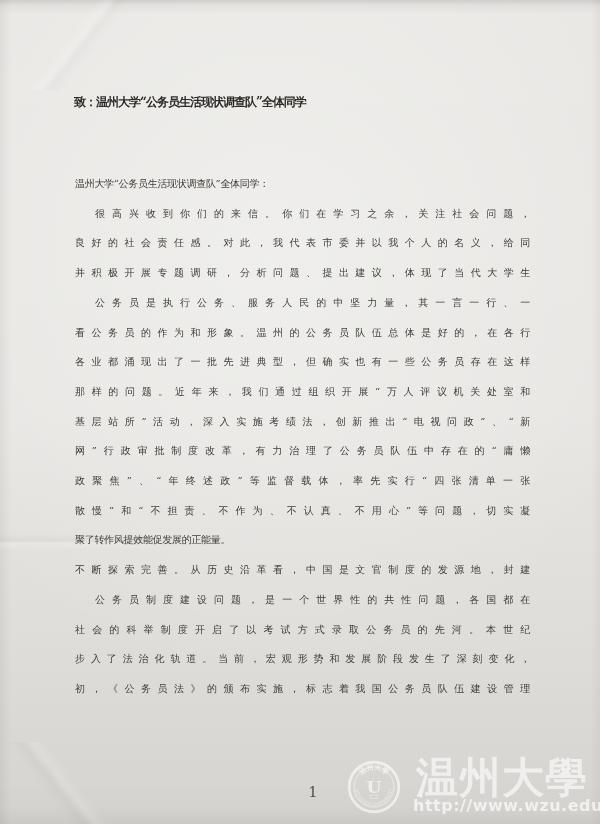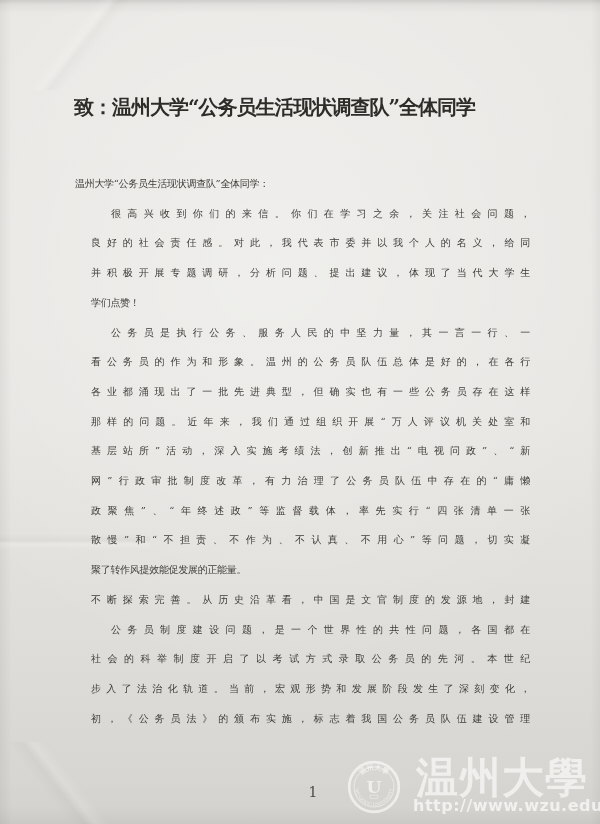--- a/index.html
+++ b/index.html
@@ -20,30 +20,30 @@
     opacity:.45;}
   .crease-left{left:0;top:534px;width:150px;height:16px;
     background:linear-gradient(to bottom, transparent, rgba(0,0,0,0.05) 40%, rgba(255,255,255,0.30) 62%, transparent);
     opacity:.6;}
   .crease-bl{left:0;top:742px;width:110px;height:82px;
     background:linear-gradient(52deg, transparent 40%, rgba(0,0,0,0.05) 49%, rgba(255,255,255,0.28) 55%, transparent 63%);
     opacity:.5;}
 
   .doc-title{
     position:absolute;left:74px;top:94px;z-index:2;
-    font-size:20px;font-weight:bold;letter-spacing:-1px;
+    font-size:12px;font-weight:bold;letter-spacing:-1px;
     color:#2e2c29;white-space:nowrap;
   }
   .body-text{
     position:absolute;left:75px;top:169px;width:455px;z-index:2;
     font-size:10px;line-height:29.7px;letter-spacing:-0.3px;color:#403d39;
   }
   .salutation{text-align:left;}
   .paragraph{margin:0;}
-  .line{text-align:justify;text-align-last:justify;margin-left:16px;}
+  .line{text-align:justify;text-align-last:justify;}
   .line.first{text-indent:2em;}
   .line.para-end{text-align-last:left;}
 
   .page-number{
     position:absolute;left:0;top:784px;width:100%;z-index:2;
     box-sizing:border-box;padding-left:26px;
     text-align:center;font-size:14px;color:#4c4a46;
   }
 
   .watermark{position:absolute;left:0;top:0;width:100%;height:100%;z-index:1;pointer-events:none;}
@@ -93,21 +93,20 @@
 
   <div class="doc-title">致：温州大学“公务员生活现状调查队”全体同学</div>
 
   <div class="body-text">
     <div class="salutation">温州大学“公务员生活现状调查队”全体同学：</div>
     <div id="paragraphs">
         <div class="paragraph">
           <div class="line first">很高兴收到你们的来信。你们在学习之余，关注社会问题，</div>
           <div class="line">良好的社会责任感。对此，我代表市委并以我个人的名义，给同</div>
           <div class="line">并积极开展专题调研，分析问题、提出建议，体现了当代大学生</div>
-          <div class="line para-end">学们点赞！</div>
         </div>
         <div class="paragraph">
           <div class="line first">公务员是执行公务、服务人民的中坚力量，其一言一行、一</div>
           <div class="line">看公务员的作为和形象。温州的公务员队伍总体是好的，在各行</div>
           <div class="line">各业都涌现出了一批先进典型，但确实也有一些公务员存在这样</div>
           <div class="line">那样的问题。近年来，我们通过组织开展“万人评议机关处室和</div>
           <div class="line">基层站所”活动，深入实施考绩法，创新推出“电视问政”、“新</div>
           <div class="line">网”行政审批制度改革，有力治理了公务员队伍中存在的“庸懒</div>
           <div class="line">政聚焦”、“年终述政”等监督载体，率先实行“四张清单一张</div>
           <div class="line">散慢”和“不担责、不作为、不认真、不用心”等问题，切实凝</div>

